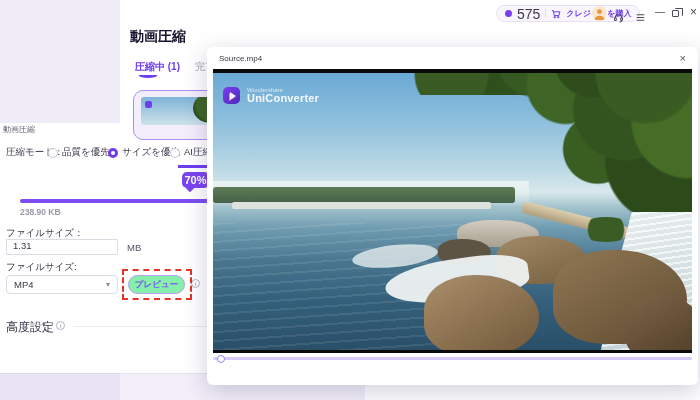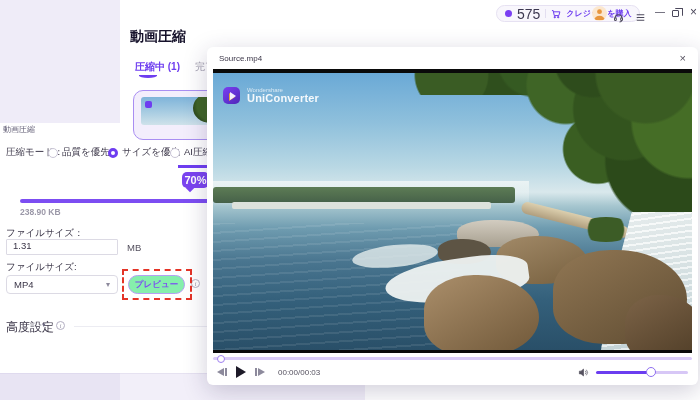--- a/index.html
+++ b/index.html
@@ -310,35 +310,13 @@
         <div>
           <div class="wm-top nowrap">Wondershare</div>
           <div class="wm-bottom nowrap">UniConverter</div>
         </div>
       </div>
     </div>
   </div>
   <div class="prog-track">
     <div class="prog-knob"></div>
   </div>
-  <div class="ctrl-row">
-    <div class="frame-btn">
-        <div class="fb-tri-l"></div>
-        <div class="fb-bar"></div>
-      </div>
-    <div class="play-tri"></div>
-    <div class="frame-btn">
-        <div class="fb-bar"></div>
-        <div class="fb-tri-r"></div>
-      </div>
-    <span class="time-text nowrap">00:00/00:03</span>
-    <div class="vol-wrap">
-      <svg class="vol-svg" viewBox="0 0 16 16">
-          <path d="M2 6h2.5L8 3v10L4.5 10H2z"></path>
-          <path d="M10.5 5.5a3.5 3.5 0 0 1 0 5" fill="none"></path>
-          <path d="M12.2 4a6 6 0 0 1 0 8" fill="none"></path>
-        </svg>
-      <div class="vol-track">
-        <div class="vol-knob"></div>
-      </div>
-    </div>
-  </div>
 </div>
 
 </body></html>

